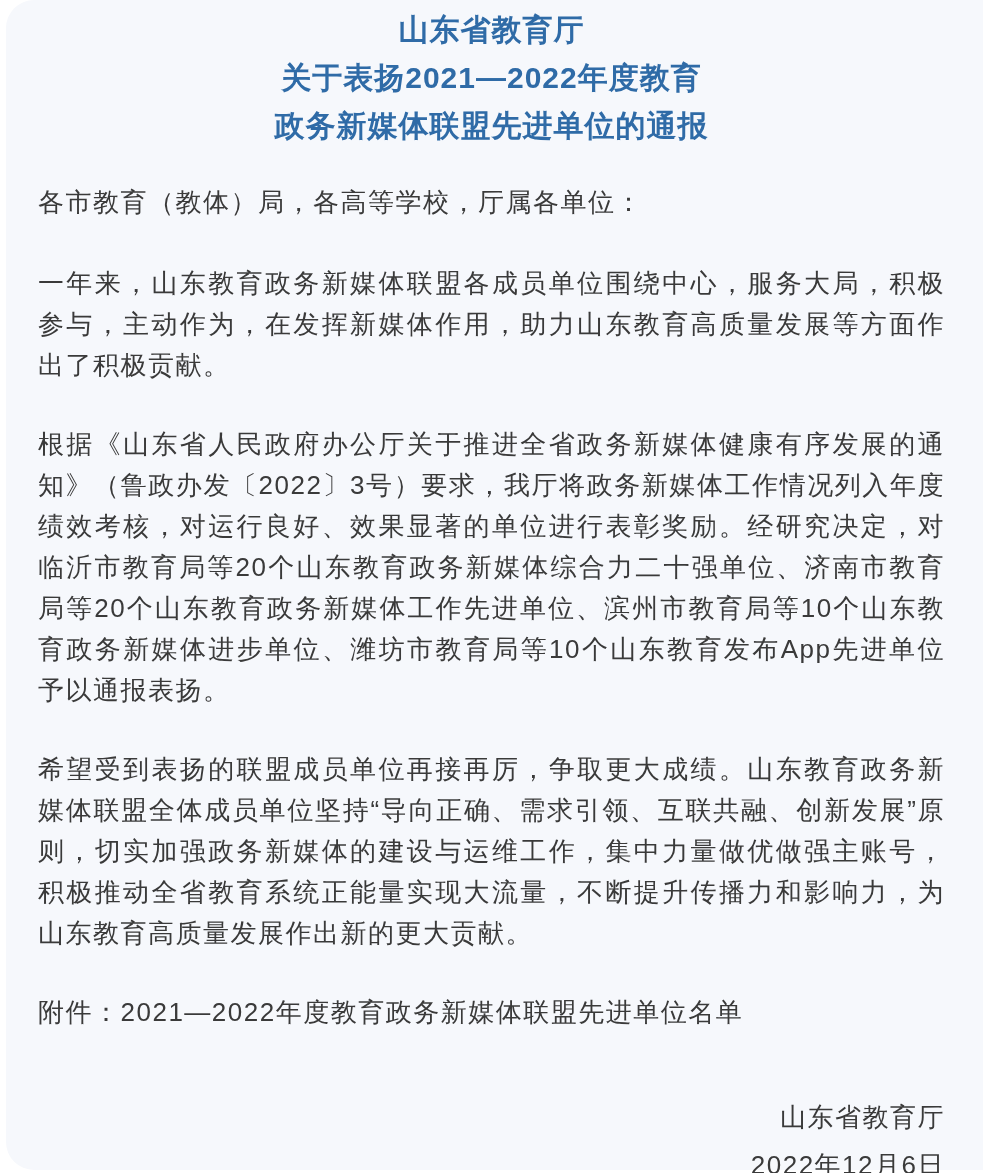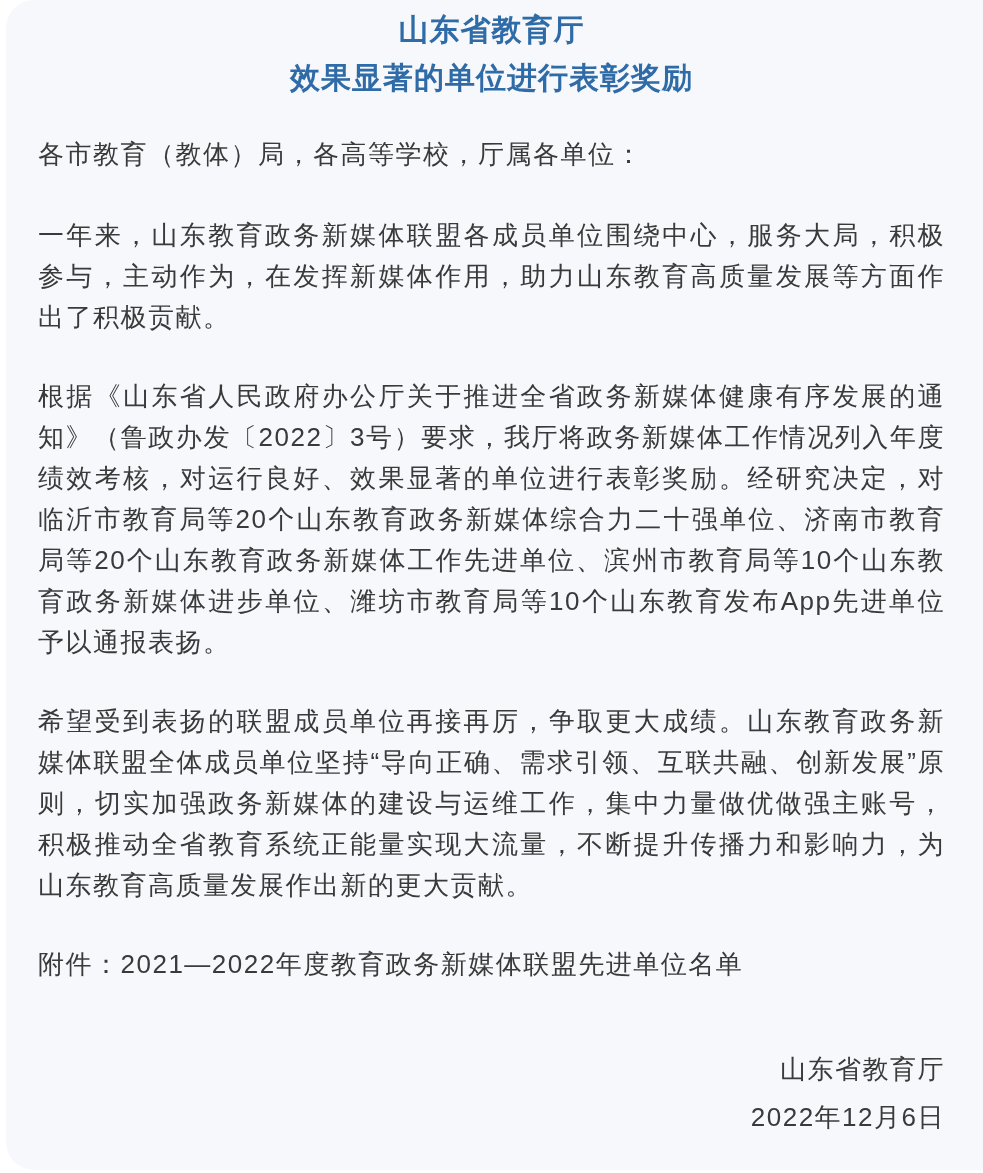--- a/index.html
+++ b/index.html
@@ -63,21 +63,22 @@
     line-height: 48px;
   }
 </style>
 </head>
 <body style="background: rgb(255, 255, 255);">
 
 <div class="panel">
 
   <div class="title-block">
     <div class="title-line">山东省教育厅</div>
-    <div class="title-line">效果显著的单位进行表彰奖励</div>
+    <div class="title-line">关于表扬2021—2022年度教育</div>
+    <div class="title-line">政务新媒体联盟先进单位的通报</div>
   </div>
 
   <div class="body-text">
     <p class="salutation">各市教育（教体）局，各高等学校，厅属各单位：</p>
     <p class="para">一年来，山东教育政务新媒体联盟各成员单位围绕中心，服务大局，积极参与，主动作为，在发挥新媒体作用，助力山东教育高质量发展等方面作出了积极贡献。</p>
     <p class="para">根据《山东省人民政府办公厅关于推进全省政务新媒体健康有序发展的通知》（鲁政办发〔2022〕3号）要求，我厅将政务新媒体工作情况列入年度绩效考核，对运行良好、效果显著的单位进行表彰奖励。经研究决定，对临沂市教育局等20个山东教育政务新媒体综合力二十强单位、济南市教育局等20个山东教育政务新媒体工作先进单位、滨州市教育局等10个山东教育政务新媒体进步单位、潍坊市教育局等10个山东教育发布App先进单位予以通报表扬。</p>
     <p class="para">希望受到表扬的联盟成员单位再接再厉，争取更大成绩。山东教育政务新媒体联盟全体成员单位坚持“导向正确、需求引领、互联共融、创新发展”原则，切实加强政务新媒体的建设与运维工作，集中力量做优做强主账号，积极推动全省教育系统正能量实现大流量，不断提升传播力和影响力，为山东教育高质量发展作出新的更大贡献。</p>
     <p class="attachment">附件：2021—2022年度教育政务新媒体联盟先进单位名单</p>
 
     <div class="signature">

